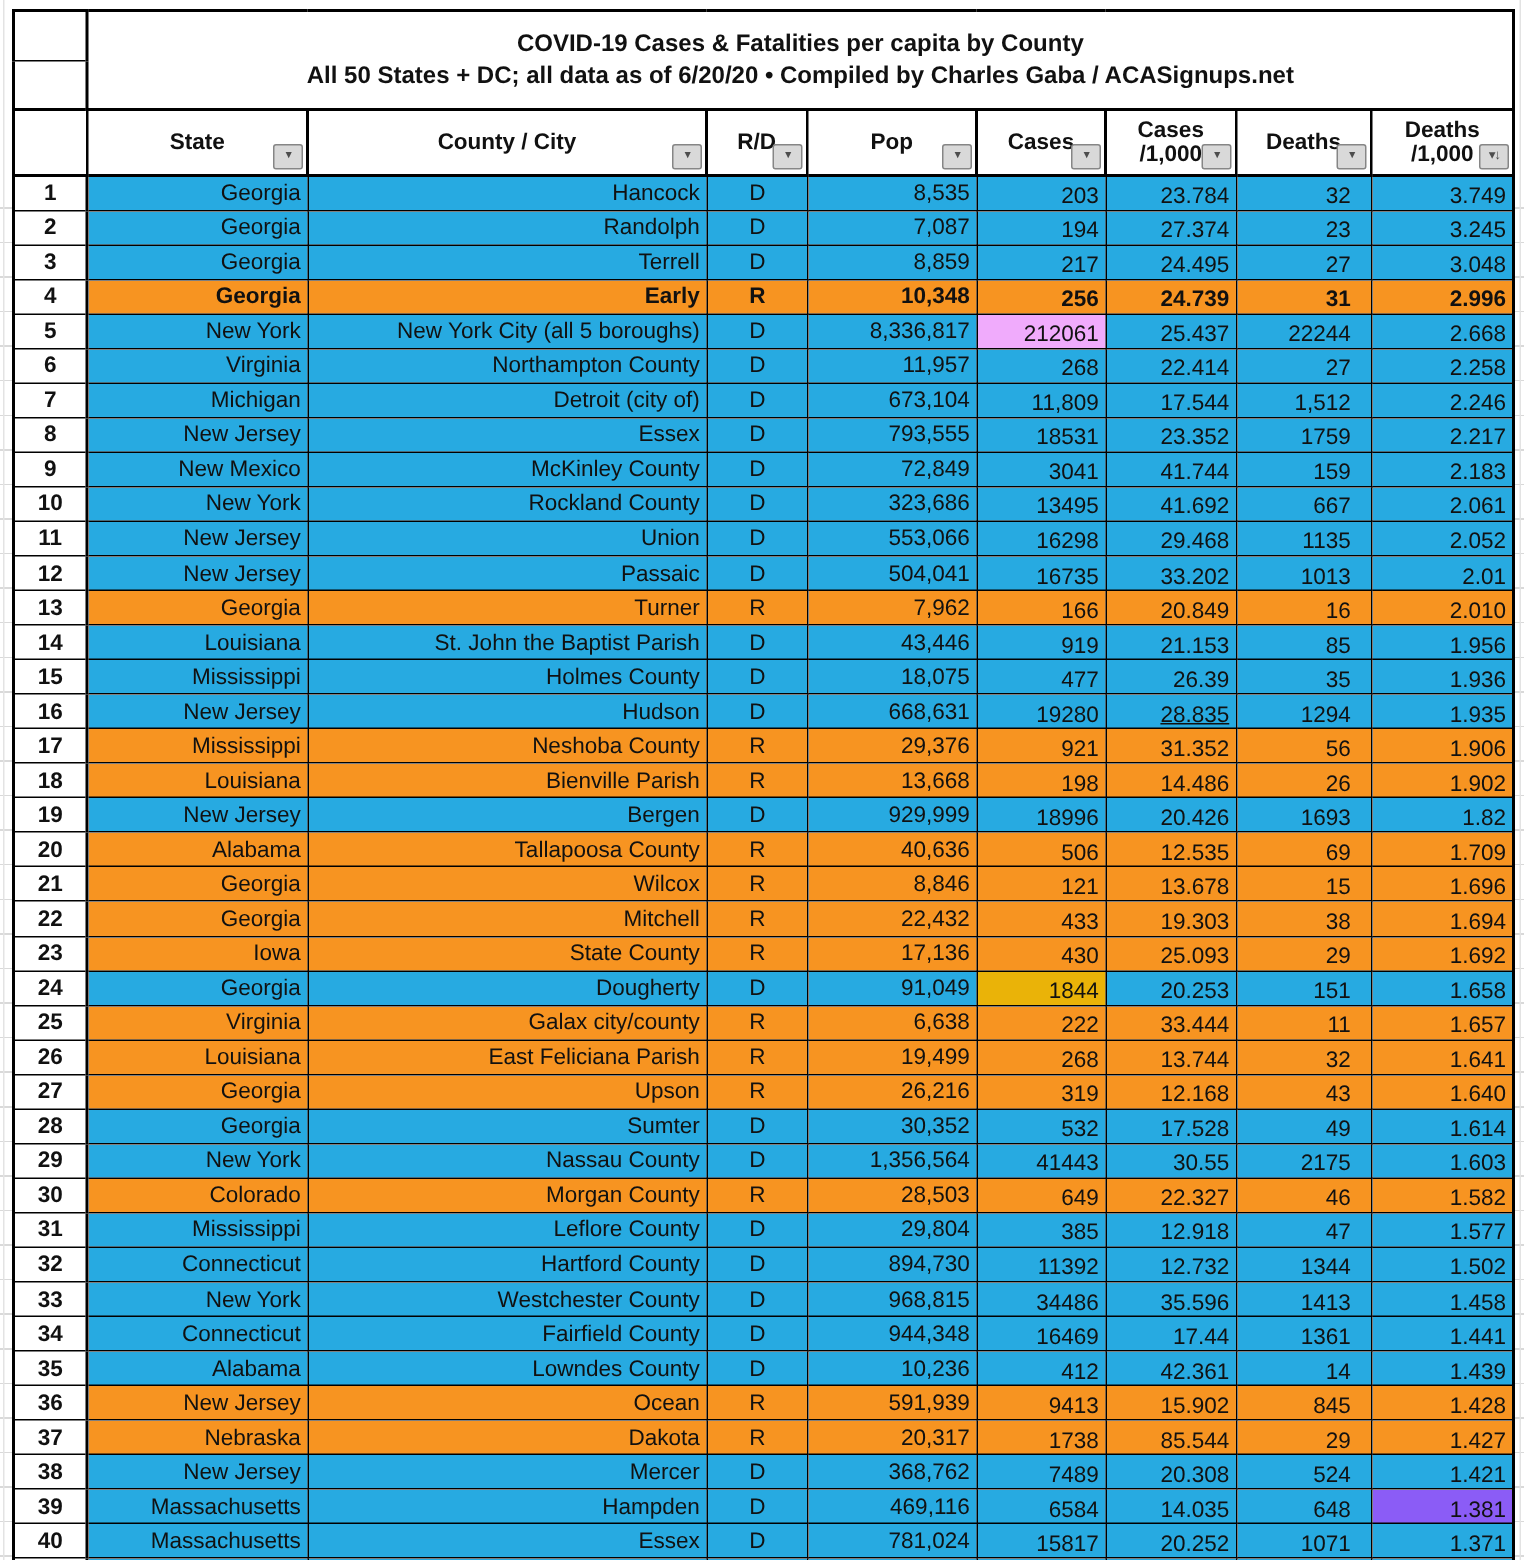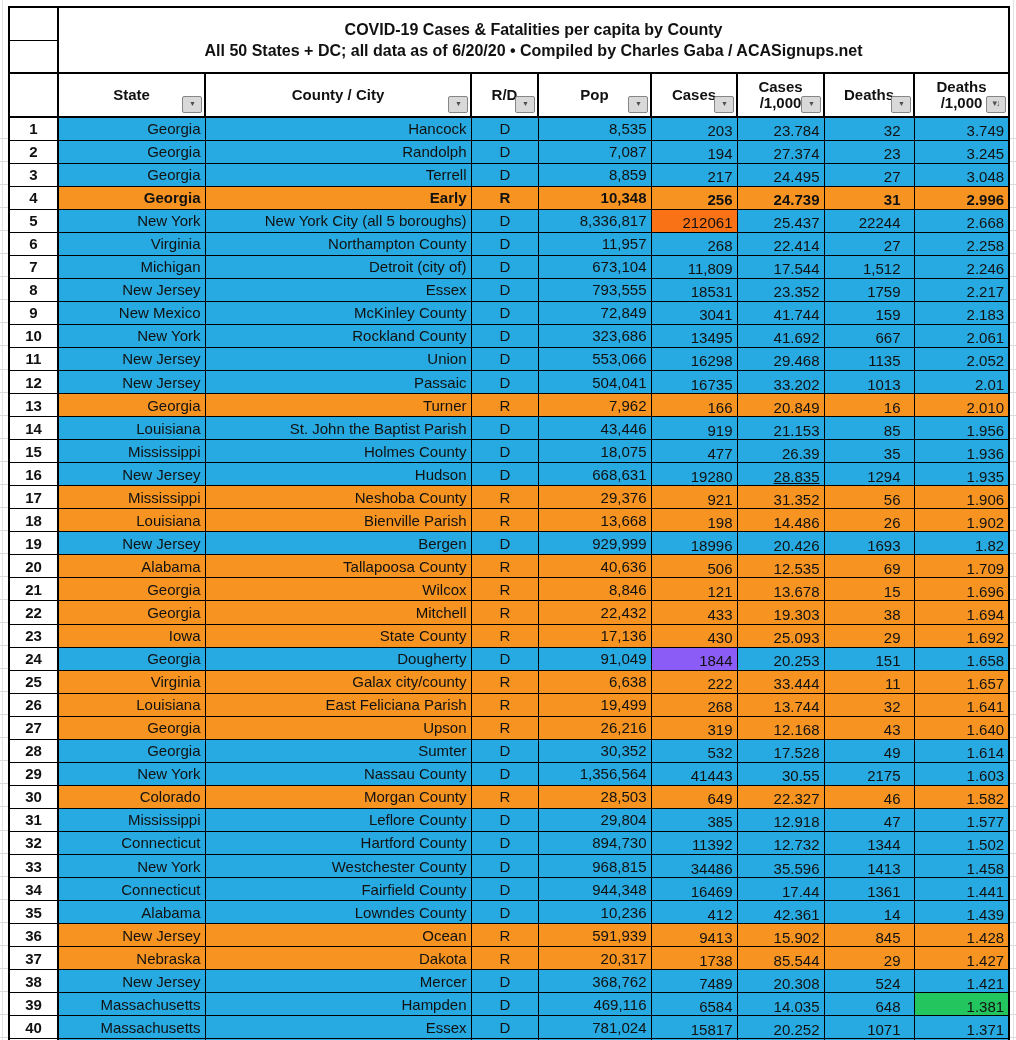--- a/index.html
+++ b/index.html
@@ -174,21 +174,21 @@
         <td class="cell low c-cases1k" style="background: rgb(247, 148, 33);">24.739</td>
         <td class="cell low c-deaths" style="background: rgb(247, 148, 33);">31</td>
         <td class="cell low c-deaths1k" style="background: rgb(247, 148, 33);">2.996</td>
       </tr>
       <tr class="drow">
         <td class="num">5</td>
         <td class="cell c-state" style="background: rgb(39, 170, 225);">New York</td>
         <td class="cell c-county" style="background: rgb(39, 170, 225);">New York City (all 5 boroughs)</td>
         <td class="cell c-rd" style="background: rgb(39, 170, 225);">D</td>
         <td class="cell c-pop" style="background: rgb(39, 170, 225);">8,336,817</td>
-        <td class="cell low c-cases" style="background: #f97316; text-align: right;">212061</td>
+        <td class="cell low c-cases" style="background: #f0abfc; text-align: right;">212061</td>
         <td class="cell low c-cases1k" style="background: rgb(39, 170, 225);">25.437</td>
         <td class="cell low c-deaths" style="background: rgb(39, 170, 225);">22244</td>
         <td class="cell low c-deaths1k" style="background: rgb(39, 170, 225);">2.668</td>
       </tr>
       <tr class="drow">
         <td class="num">6</td>
         <td class="cell c-state" style="background: rgb(39, 170, 225);">Virginia</td>
         <td class="cell c-county" style="background: rgb(39, 170, 225);">Northampton County</td>
         <td class="cell c-rd" style="background: rgb(39, 170, 225);">D</td>
         <td class="cell c-pop" style="background: rgb(39, 170, 225);">11,957</td>
@@ -383,21 +383,21 @@
         <td class="cell low c-cases1k" style="background: rgb(247, 148, 33);">25.093</td>
         <td class="cell low c-deaths" style="background: rgb(247, 148, 33);">29</td>
         <td class="cell low c-deaths1k" style="background: rgb(247, 148, 33);">1.692</td>
       </tr>
       <tr class="drow">
         <td class="num">24</td>
         <td class="cell c-state" style="background: rgb(39, 170, 225);">Georgia</td>
         <td class="cell c-county" style="background: rgb(39, 170, 225);">Dougherty</td>
         <td class="cell c-rd" style="background: rgb(39, 170, 225);">D</td>
         <td class="cell c-pop" style="background: rgb(39, 170, 225);">91,049</td>
-        <td class="cell low c-cases" style="background: #8b5cf6;">1844</td>
+        <td class="cell low c-cases" style="background: #eab308;">1844</td>
         <td class="cell low c-cases1k" style="background: rgb(39, 170, 225);">20.253</td>
         <td class="cell low c-deaths" style="background: rgb(39, 170, 225);">151</td>
         <td class="cell low c-deaths1k" style="background: rgb(39, 170, 225);">1.658</td>
       </tr>
       <tr class="drow">
         <td class="num">25</td>
         <td class="cell c-state" style="background: rgb(247, 148, 33);">Virginia</td>
         <td class="cell c-county" style="background: rgb(247, 148, 33);">Galax city/county</td>
         <td class="cell c-rd" style="background: rgb(247, 148, 33);">R</td>
         <td class="cell c-pop" style="background: rgb(247, 148, 33);">6,638</td>
@@ -551,21 +551,21 @@
       </tr>
       <tr class="drow">
         <td class="num">39</td>
         <td class="cell c-state" style="background: rgb(39, 170, 225);">Massachusetts</td>
         <td class="cell c-county" style="background: rgb(39, 170, 225);">Hampden</td>
         <td class="cell c-rd" style="background: rgb(39, 170, 225);">D</td>
         <td class="cell c-pop" style="background: rgb(39, 170, 225);">469,116</td>
         <td class="cell low c-cases" style="background: rgb(39, 170, 225);">6584</td>
         <td class="cell low c-cases1k" style="background: rgb(39, 170, 225);">14.035</td>
         <td class="cell low c-deaths" style="background: rgb(39, 170, 225);">648</td>
-        <td class="cell low c-deaths1k" style="background: #22c55e; margin-top: 24px;">1.381</td>
+        <td class="cell low c-deaths1k" style="background: #8b5cf6; margin-top: 24px;">1.381</td>
       </tr>
       <tr class="drow">
         <td class="num">40</td>
         <td class="cell c-state" style="background: rgb(39, 170, 225);">Massachusetts</td>
         <td class="cell c-county" style="background: rgb(39, 170, 225);">Essex</td>
         <td class="cell c-rd" style="background: rgb(39, 170, 225);">D</td>
         <td class="cell c-pop" style="background: rgb(39, 170, 225);">781,024</td>
         <td class="cell low c-cases" style="background: rgb(39, 170, 225);">15817</td>
         <td class="cell low c-cases1k" style="background: rgb(39, 170, 225);">20.252</td>
         <td class="cell low c-deaths" style="background: rgb(39, 170, 225);">1071</td>

